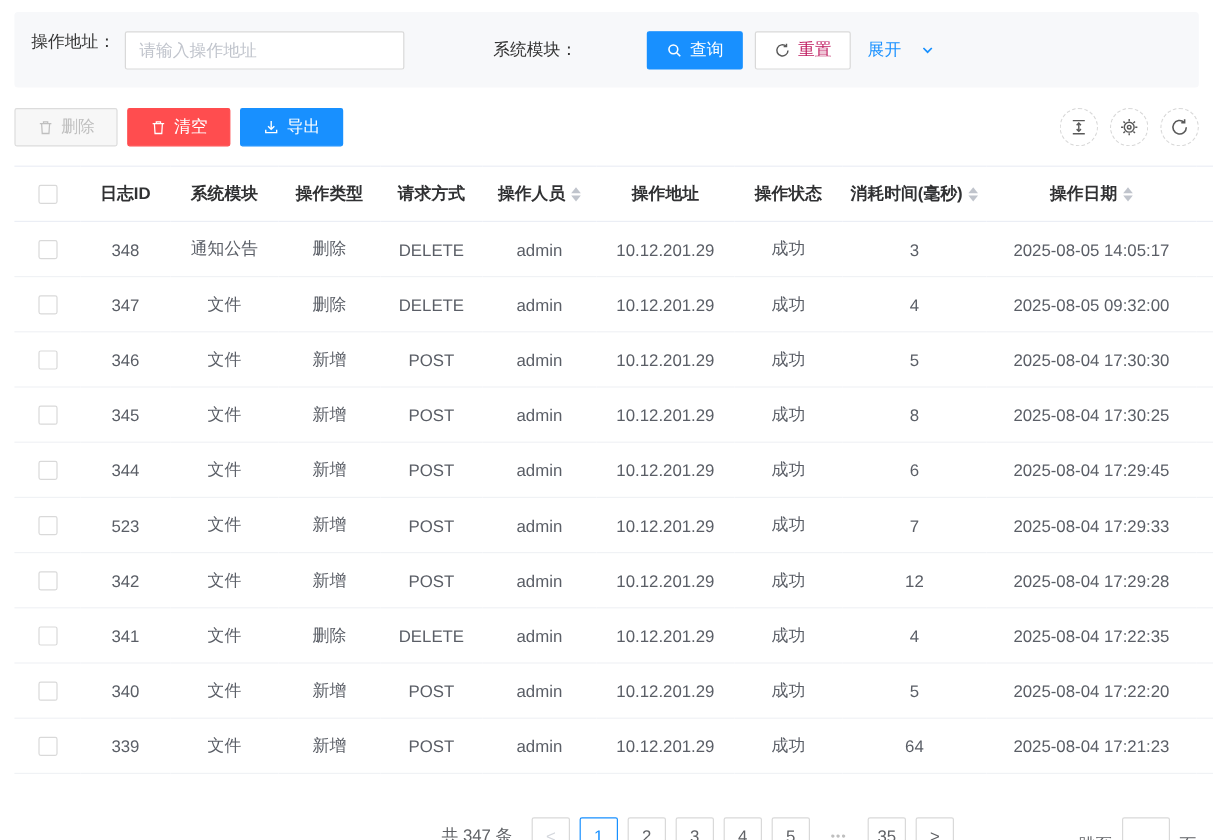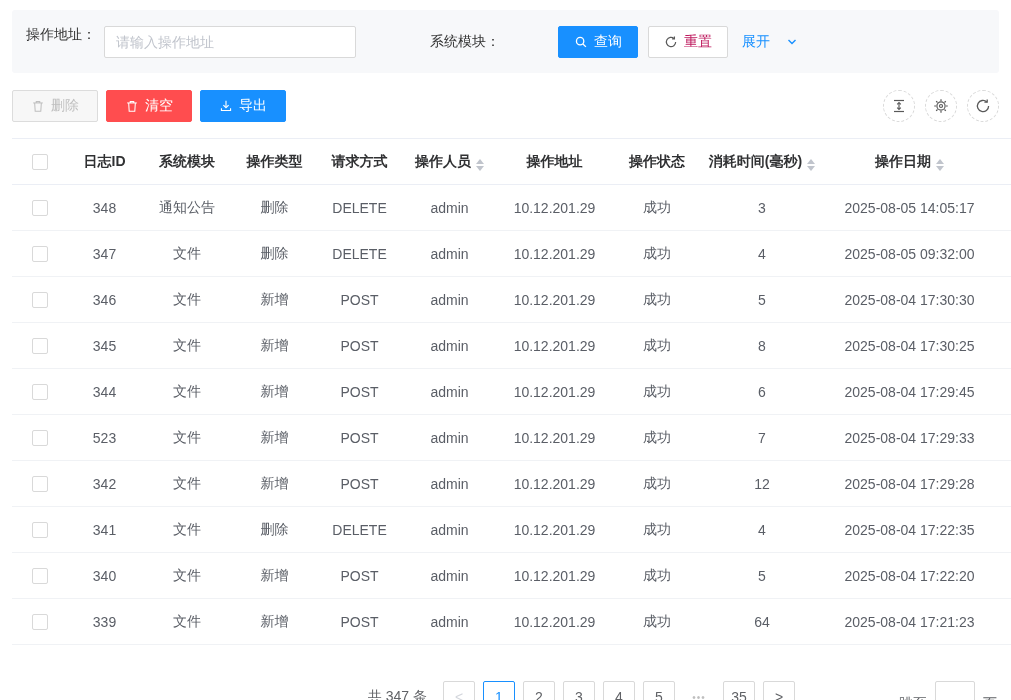--- a/index.html
+++ b/index.html
@@ -15,21 +15,21 @@
 
   
   .filter-panel{
     margin:10px 12px 0; height:63px;
     background:#f7f8fa; border-radius:3px;
     display:flex; align-items:center; padding:0 14px;
   }
   .filter-item{ display:flex; align-items:flex-start; }
   .filter-label{ color:#333; margin-right:8px; white-space:nowrap; }
   .filter-input{
-    width:252px; height:32px; background:#fff;
+    width:233px; height:32px; background:#fff;
     border:1px solid #d9d9d9; border-radius:2px;
     padding:0 11px; font-size:14px; color:#333; outline:none;
     font-family:inherit;
   }
   .filter-input::placeholder{ color:#c0c4cc; }
   .filter-item + .filter-item{ margin-left:74px;font-family:Liberation Mono, monospace; }
   .btn{
     height:32px; border-radius:2px; border:1px solid transparent;
     display:inline-flex; align-items:center; justify-content:center;
     gap:6px; padding:0 18px; font-size:14px; cursor:pointer;
@@ -65,21 +65,21 @@
   .log-table th{
     height:46px; font-weight:bold; color:#303133; font-size:14px;
     border-top:1px solid #ebeef5; border-bottom:1px solid #ebeef5;
     text-align:center; padding:0 4px; white-space:nowrap;
   }
   .log-table td{
     height:46px; color:#5a5e66; font-size:14px;
     border-bottom:1px solid #f0f2f5; text-align:center;
     padding:0 4px; white-space:nowrap; overflow:hidden;
   }
-  .th-inner{ display:inline-flex; align-items:flex-end; gap:5px; }
+  .th-inner{ display:inline-flex; align-items:center; gap:5px; }
   .sort-carets{ display:inline-flex; flex-direction:column; gap:2px; }
   .caret-up{ width:0; height:0; border-left:4px solid transparent; border-right:4px solid transparent; border-bottom:5px solid #c0c4cc; }
   .caret-down{ width:0; height:0; border-left:4px solid transparent; border-right:4px solid transparent; border-top:5px solid #c0c4cc; }
   .checkbox{
     display:inline-block; width:16px; height:16px;
     border:1px solid #d9d9d9; border-radius:2px; background:#fff;
     vertical-align:middle; cursor:pointer;
   }
 
   

